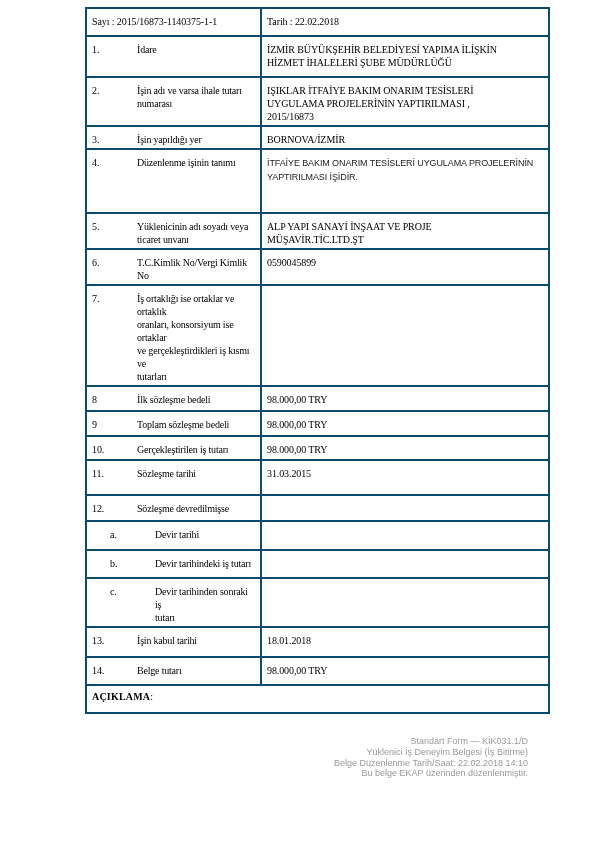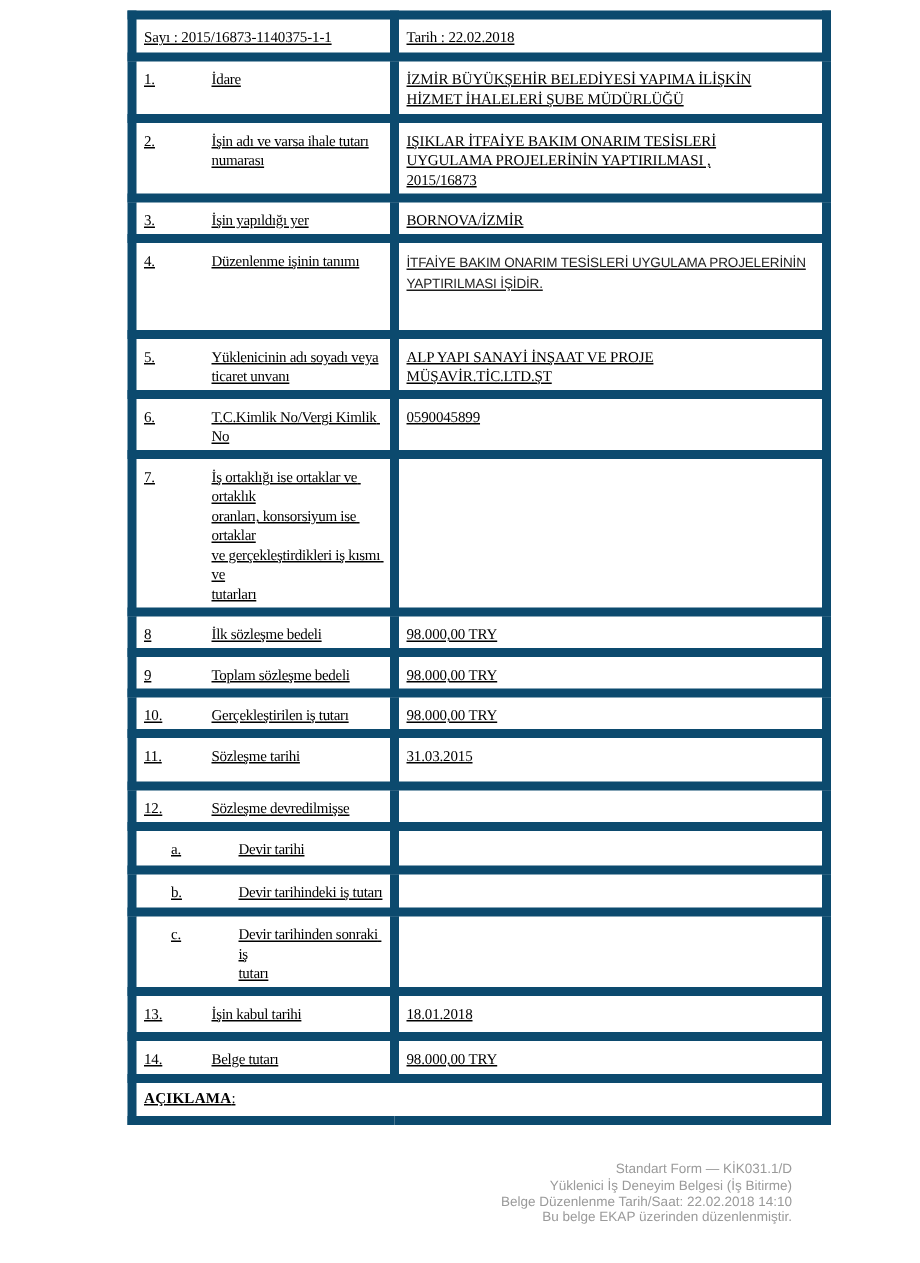--- a/index.html
+++ b/index.html
@@ -38,28 +38,27 @@
   }
   table.cert {
     border-collapse: collapse;
     table-layout: fixed;
     width: 463px;
     margin-top: 7px;
   }
   col.c1 { width: 175px; }
   col.c2 { width: 288px; }
   td {
-    border: 6px solid #0c4a6e;
+    border: 2px solid #0c4a6e;
     vertical-align: top;
     box-sizing: border-box;
     padding: 6px 4px 2px 5px;
     font-size: 10px;
     line-height: 13px;
     letter-spacing: -0.1px;
-    text-decoration: underline;
   }
   
   tr.rh21 td { height: 21px; }
   tr.rh24 td { height: 24px; }
   tr.rh25 td { height: 25px; }
   tr.rh26 td { height: 26px; }
   tr.rh28 td { height: 28px; }
   tr.rh29 td { height: 29px; }
   tr.rh30 td { height: 30px; }
   tr.rh31 td { height: 31px; }
@@ -98,21 +97,20 @@
   .aciklama-cell .b { font-weight: bold; letter-spacing: 0.2px; }
   .footer {
     position: absolute;
     top: 736px;
     right: 85px;
     text-align: right;
     font-family: "Liberation Sans", sans-serif;
     font-size: 9px;
     line-height: 10.8px;
     color: #9a9a9a;
-    margin-top: 38px;
   }
 </style>
 </head>
 <body>
 
 <div class="doc">
 
   <table class="cert">
     <colgroup>
         <col class="c1">

